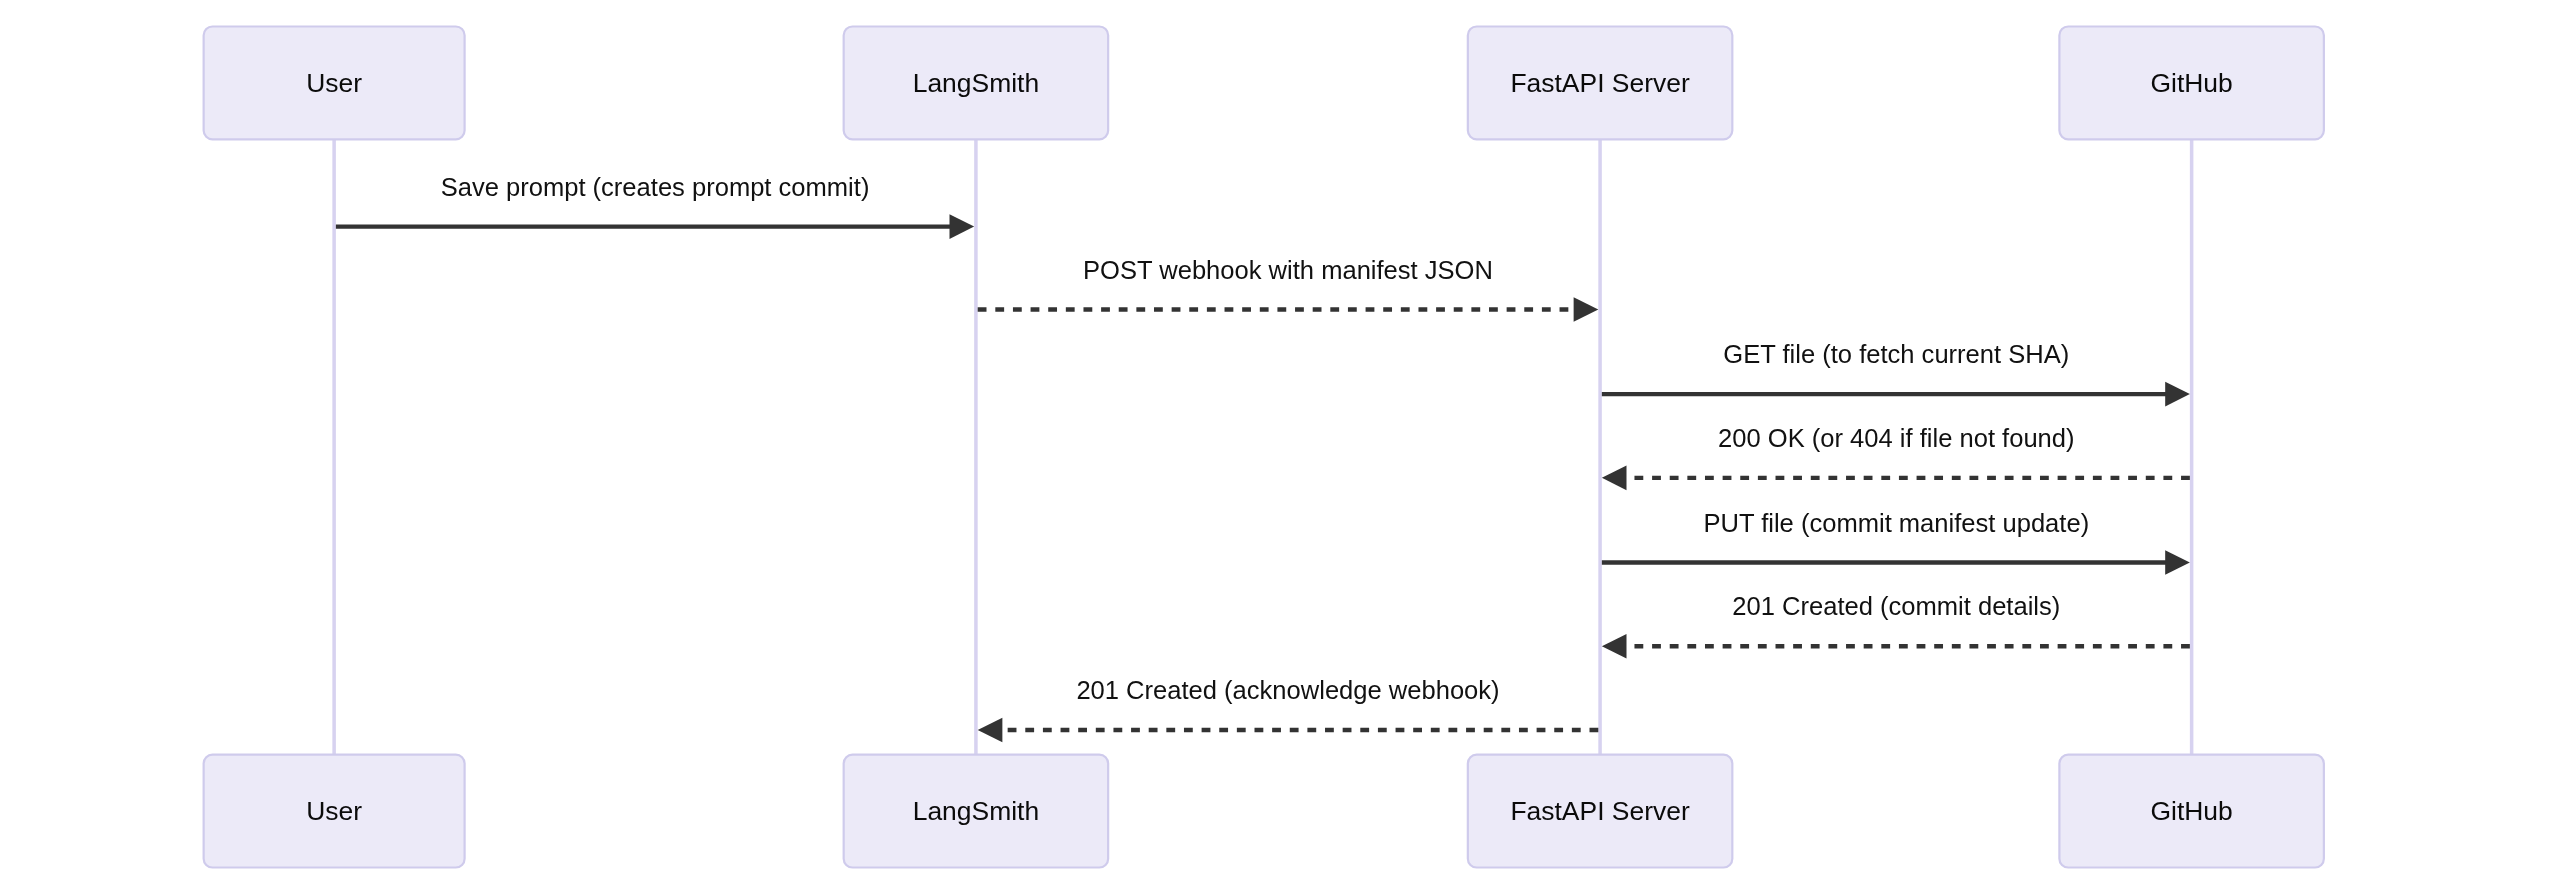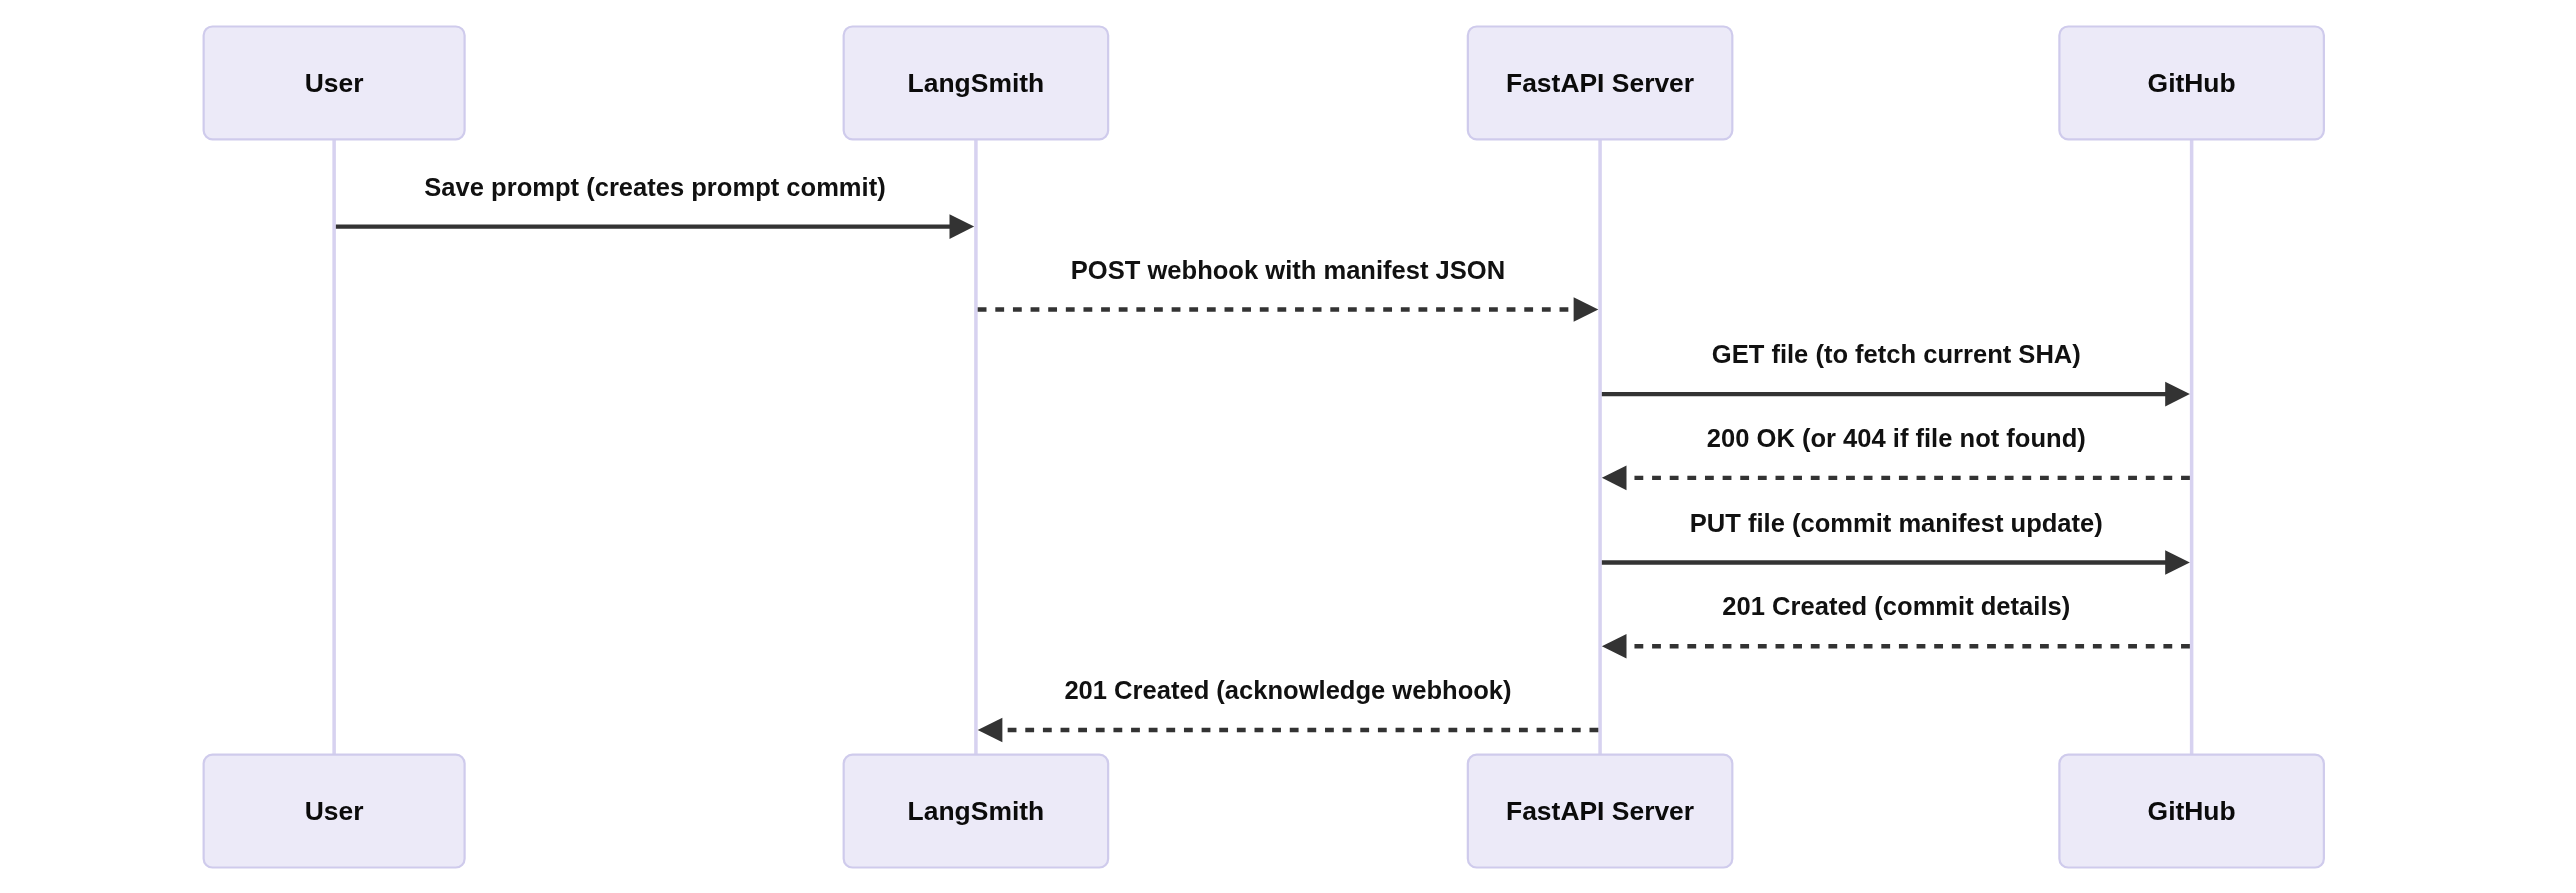--- a/index.html
+++ b/index.html
@@ -11,21 +11,20 @@
   body {
     font-family: "Liberation Sans", sans-serif;
     -webkit-font-smoothing: antialiased;
   }
   #diagram {
     position: relative;
     width: 2576px;
     height: 894px;
     background: #ffffff;
     overflow: hidden;
-    font-weight: bold;
   }
   svg.seq {
     position: absolute;
     inset: 0;
     width: 2576px;
     height: 894px;
     display: block;
   }
   .actor-box {
     fill: #ECEAF8;

